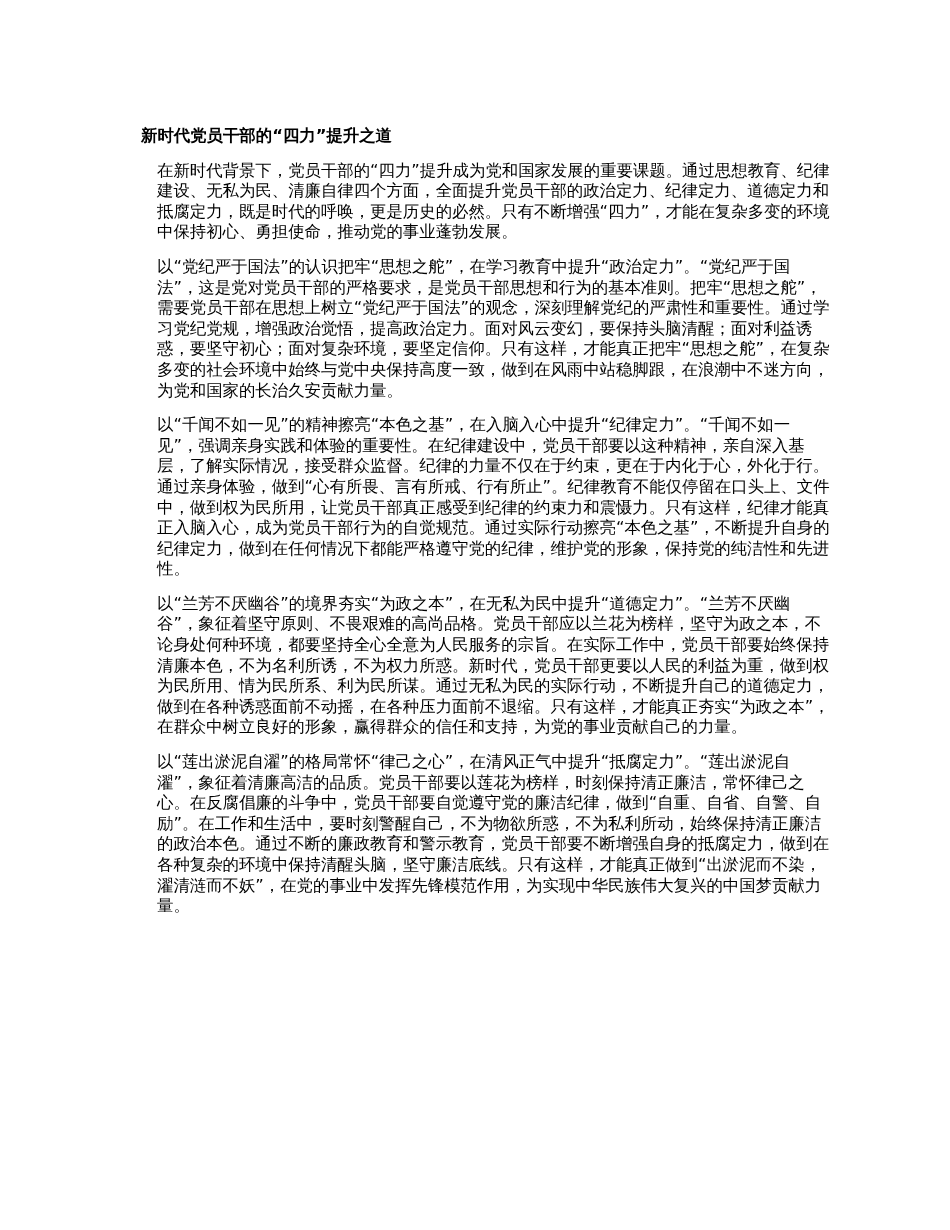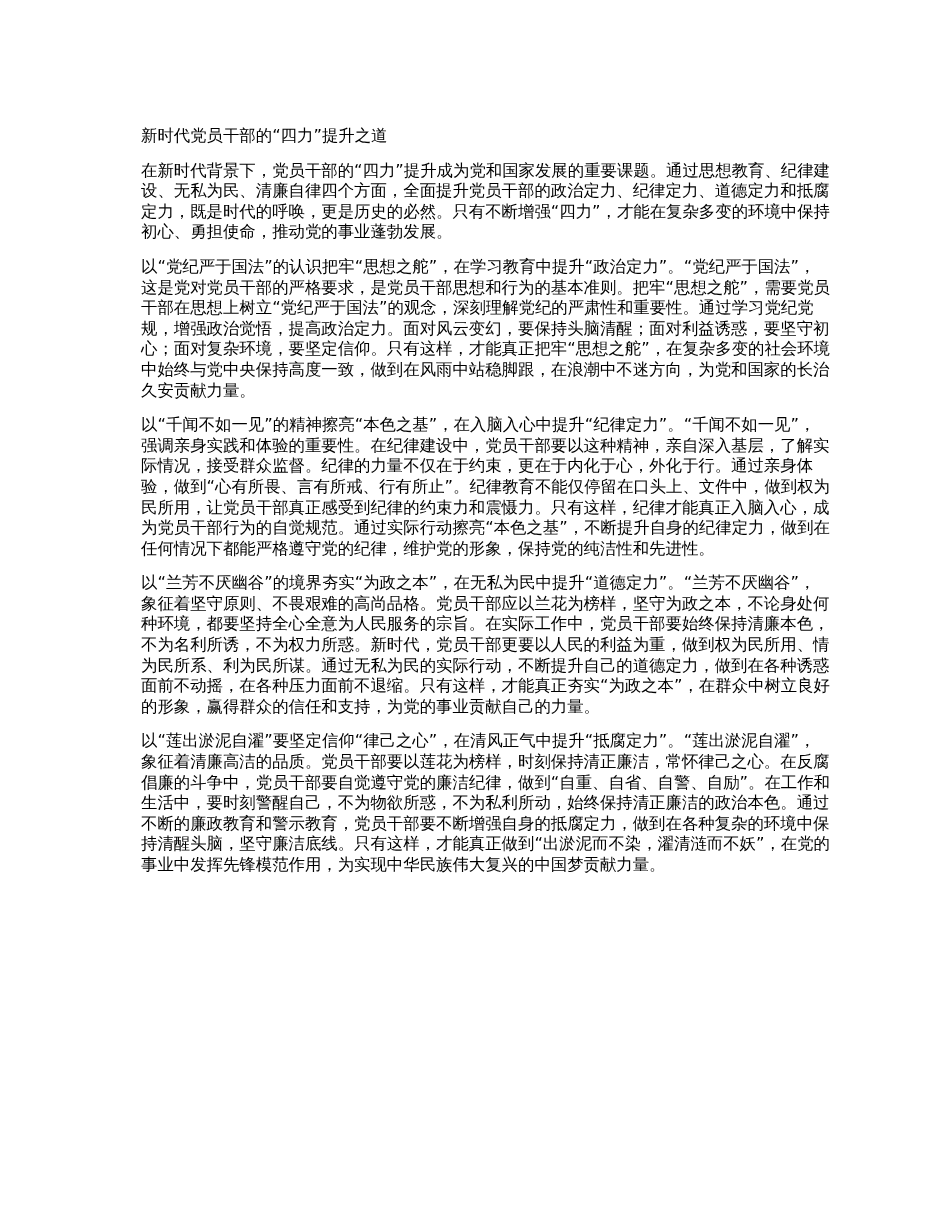--- a/index.html
+++ b/index.html
@@ -10,32 +10,32 @@
     top: 126px;
     width: 690px;
     font-family: "DejaVu Sans", "Liberation Sans", sans-serif;
     color: #000000;
     font-size: 16.4px;
     line-height: 20.6px;
   }
   .title {
     margin: 0 0 14px 0;
     font-size: 16.4px;
-    font-weight: normal;
+    font-weight: bold;
     line-height: 20.6px;
   }
   .para {
-    margin: 0 0 14px 0;
+    margin: 0 0 14px 16px;
     text-align: left;
     word-break: break-all;
   }
 </style>
 </head>
 <body>
 
 <div class="page">
   <div class="title">新时代党员干部的“四力”提升之道</div>
   <p class="para">在新时代背景下，党员干部的“四力”提升成为党和国家发展的重要课题。通过思想教育、纪律建设、无私为民、清廉自律四个方面，全面提升党员干部的政治定力、纪律定力、道德定力和抵腐定力，既是时代的呼唤，更是历史的必然。只有不断增强“四力”，才能在复杂多变的环境中保持初心、勇担使命，推动党的事业蓬勃发展。</p>
   <p class="para">以“党纪严于国法”的认识把牢“思想之舵”，在学习教育中提升“政治定力”。“党纪严于国法”，这是党对党员干部的严格要求，是党员干部思想和行为的基本准则。把牢“思想之舵”，需要党员干部在思想上树立“党纪严于国法”的观念，深刻理解党纪的严肃性和重要性。通过学习党纪党规，增强政治觉悟，提高政治定力。面对风云变幻，要保持头脑清醒；面对利益诱惑，要坚守初心；面对复杂环境，要坚定信仰。只有这样，才能真正把牢“思想之舵”，在复杂多变的社会环境中始终与党中央保持高度一致，做到在风雨中站稳脚跟，在浪潮中不迷方向，为党和国家的长治久安贡献力量。</p>
   <p class="para">以“千闻不如一见”的精神擦亮“本色之基”，在入脑入心中提升“纪律定力”。“千闻不如一见”，强调亲身实践和体验的重要性。在纪律建设中，党员干部要以这种精神，亲自深入基层，了解实际情况，接受群众监督。纪律的力量不仅在于约束，更在于内化于心，外化于行。通过亲身体验，做到“心有所畏、言有所戒、行有所止”。纪律教育不能仅停留在口头上、文件中，做到权为民所用，让党员干部真正感受到纪律的约束力和震慑力。只有这样，纪律才能真正入脑入心，成为党员干部行为的自觉规范。通过实际行动擦亮“本色之基”，不断提升自身的纪律定力，做到在任何情况下都能严格遵守党的纪律，维护党的形象，保持党的纯洁性和先进性。</p>
   <p class="para">以“兰芳不厌幽谷”的境界夯实“为政之本”，在无私为民中提升“道德定力”。“兰芳不厌幽谷”，象征着坚守原则、不畏艰难的高尚品格。党员干部应以兰花为榜样，坚守为政之本，不论身处何种环境，都要坚持全心全意为人民服务的宗旨。在实际工作中，党员干部要始终保持清廉本色，不为名利所诱，不为权力所惑。新时代，党员干部更要以人民的利益为重，做到权为民所用、情为民所系、利为民所谋。通过无私为民的实际行动，不断提升自己的道德定力，做到在各种诱惑面前不动摇，在各种压力面前不退缩。只有这样，才能真正夯实“为政之本”，在群众中树立良好的形象，赢得群众的信任和支持，为党的事业贡献自己的力量。</p>
-  <p class="para">以“莲出淤泥自濯”要坚定信仰“律己之心”，在清风正气中提升“抵腐定力”。“莲出淤泥自濯”，象征着清廉高洁的品质。党员干部要以莲花为榜样，时刻保持清正廉洁，常怀律己之心。在反腐倡廉的斗争中，党员干部要自觉遵守党的廉洁纪律，做到“自重、自省、自警、自励”。在工作和生活中，要时刻警醒自己，不为物欲所惑，不为私利所动，始终保持清正廉洁的政治本色。通过不断的廉政教育和警示教育，党员干部要不断增强自身的抵腐定力，做到在各种复杂的环境中保持清醒头脑，坚守廉洁底线。只有这样，才能真正做到“出淤泥而不染，濯清涟而不妖”，在党的事业中发挥先锋模范作用，为实现中华民族伟大复兴的中国梦贡献力量。</p>
+  <p class="para">以“莲出淤泥自濯”的格局常怀“律己之心”，在清风正气中提升“抵腐定力”。“莲出淤泥自濯”，象征着清廉高洁的品质。党员干部要以莲花为榜样，时刻保持清正廉洁，常怀律己之心。在反腐倡廉的斗争中，党员干部要自觉遵守党的廉洁纪律，做到“自重、自省、自警、自励”。在工作和生活中，要时刻警醒自己，不为物欲所惑，不为私利所动，始终保持清正廉洁的政治本色。通过不断的廉政教育和警示教育，党员干部要不断增强自身的抵腐定力，做到在各种复杂的环境中保持清醒头脑，坚守廉洁底线。只有这样，才能真正做到“出淤泥而不染，濯清涟而不妖”，在党的事业中发挥先锋模范作用，为实现中华民族伟大复兴的中国梦贡献力量。</p>
 </div>
 
 </body></html>

